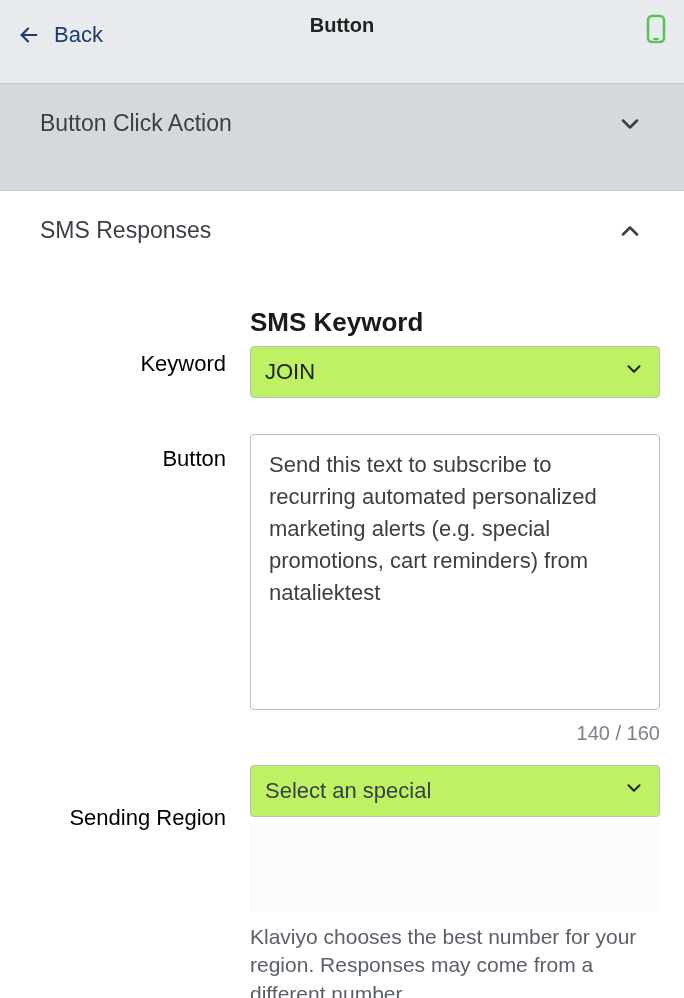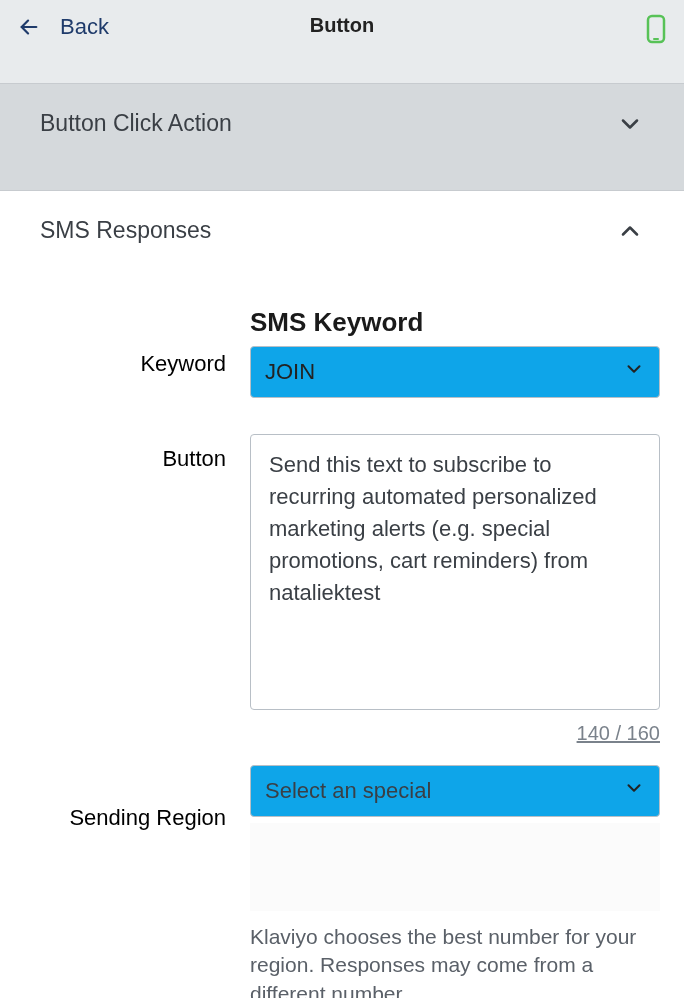--- a/index.html
+++ b/index.html
@@ -19,24 +19,25 @@
       height: 84px;
       display: flex;
       align-items: flex-start;
       padding: 14px 18px 0 18px;
       position: relative;
       border-bottom: 1px solid #c7cbcf;
     }
     .back-btn {
       display: flex;
       align-items: center;
-      gap: 20px;
+      gap: 14px;
       color: #1f3b6b;
       font-size: 22px;
       cursor: pointer;
+      margin-top: 8px;
     }
     .back-arrow svg { display: block; }
     .header-title {
       position: absolute;
       left: 50%;
       transform: translateX(-50%);
       font-size: 20px;
       font-weight: 700;
       color: #222;
       top: 14px;
@@ -101,42 +102,41 @@
       height: 52px;
       border: 1px solid #b8bfc6;
       border-radius: 4px;
       display: flex;
       align-items: center;
       justify-content: space-between;
       padding: 0 14px;
       font-size: 22px;
       color: #222;
       cursor: pointer;
-      background: #0ea5e9;
+      background: #bef264;
     }
     .select.placeholder .select-value { color: #3a3f45; }
     .textarea {
       width: 100%;
       height: 276px;
       border: 1px solid #b8bfc6;
       border-radius: 4px;
       padding: 14px 18px;
       font-size: 22px;
       color: #3a3f45;
       background: #fff;
       resize: none;
       font-family: inherit;
       line-height: 1.45;
     }
     .char-count {
       text-align: right;
       color: #7a828b;
       font-size: 20px;
       margin-top: 8px;
-      text-decoration: underline;
     }
     .region-box {
       width: 100%;
       height: 88px;
       background: #fbfbfb;
       margin-top: 6px;
     }
     .helper-text {
       color: #5a6068;
       font-size: 21px;

